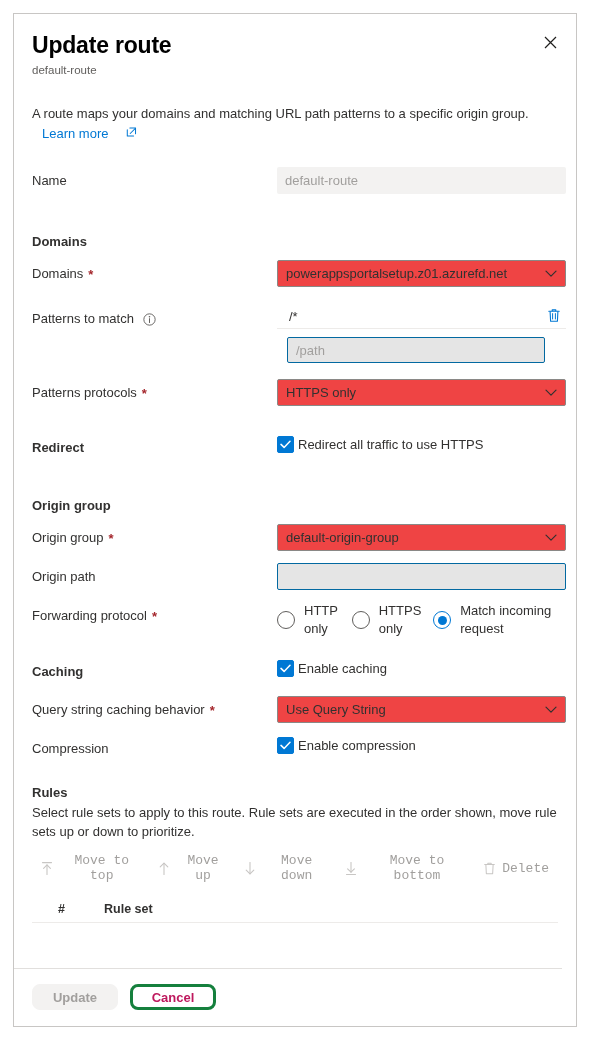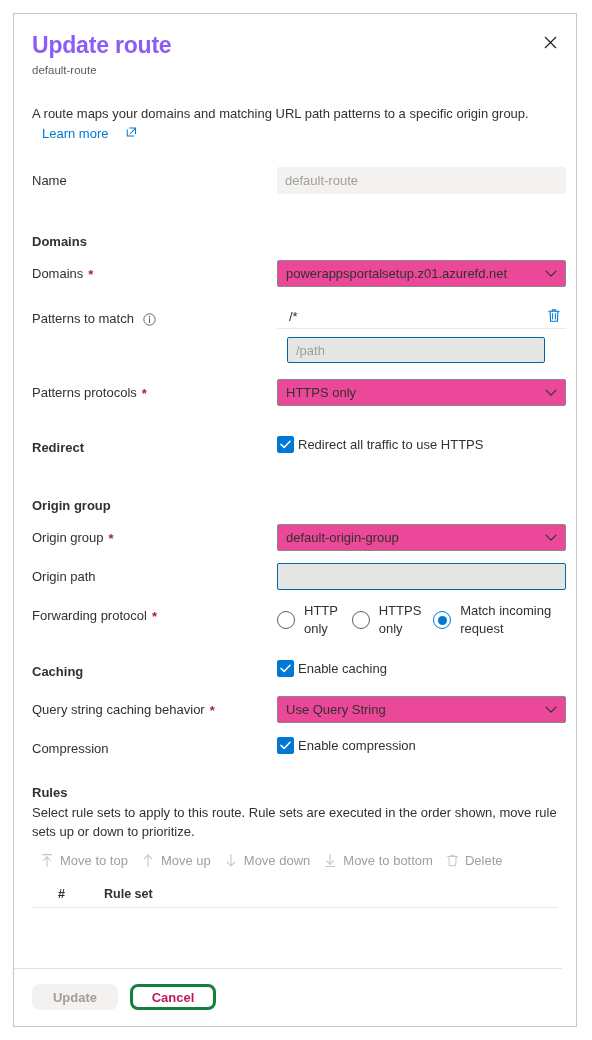--- a/index.html
+++ b/index.html
@@ -38,21 +38,21 @@
 
   
   .hdr {
     padding: 16px 18px 0 18px;
     position: relative;
   }
   .hdr-title {
     font-size: 23px;
     font-weight: 600;
     letter-spacing: -0.2px;
-    color: #8b5cf6;
+    color: #000000;
     line-height: 30px;
     margin: 0;
   }
   .hdr-sub {
     font-size: 11.5px;
     color: #605e5c;
     margin-top: 2px;
     line-height: 16px;
   }
   .close-btn {
@@ -155,21 +155,21 @@
     color: #a19f9d;
     height: 27px;
   }
 
   .ddl {
     width: 289px;
     height: 27px;
     box-sizing: border-box;
     border: 1px solid #8a8886;
     border-radius: 2px;
-    background: #ec4899;
+    background: #ef4444;
     font-size: 13px;
     color: #323130;
     padding: 0 8px;
     display: flex;
     align-items: center;
     justify-content: space-between;
     cursor: pointer;
     user-select: none;
   }
   .ddl-text { white-space: nowrap; overflow: hidden; text-overflow: ellipsis; }
@@ -274,21 +274,21 @@
     margin-top: 9px;
     padding-left: 4px;
   }
   .tb-item {
     display: flex;
     align-items: center;
     gap: 6px;
     padding: 3px 9px 3px 4px;
     background: none;
     border: none;
-    font-family: Liberation Sans, sans-serif;
+    font-family: Liberation Mono, monospace;
     font-size: 13px;
     color: #a19f9d;
     cursor: default;
   }
   .tb-item svg { display: block; flex: 0 0 auto; }
 
   .rules-table { margin-top: 10px; }
   .rules-thead {
     display: flex;
     align-items: center;

